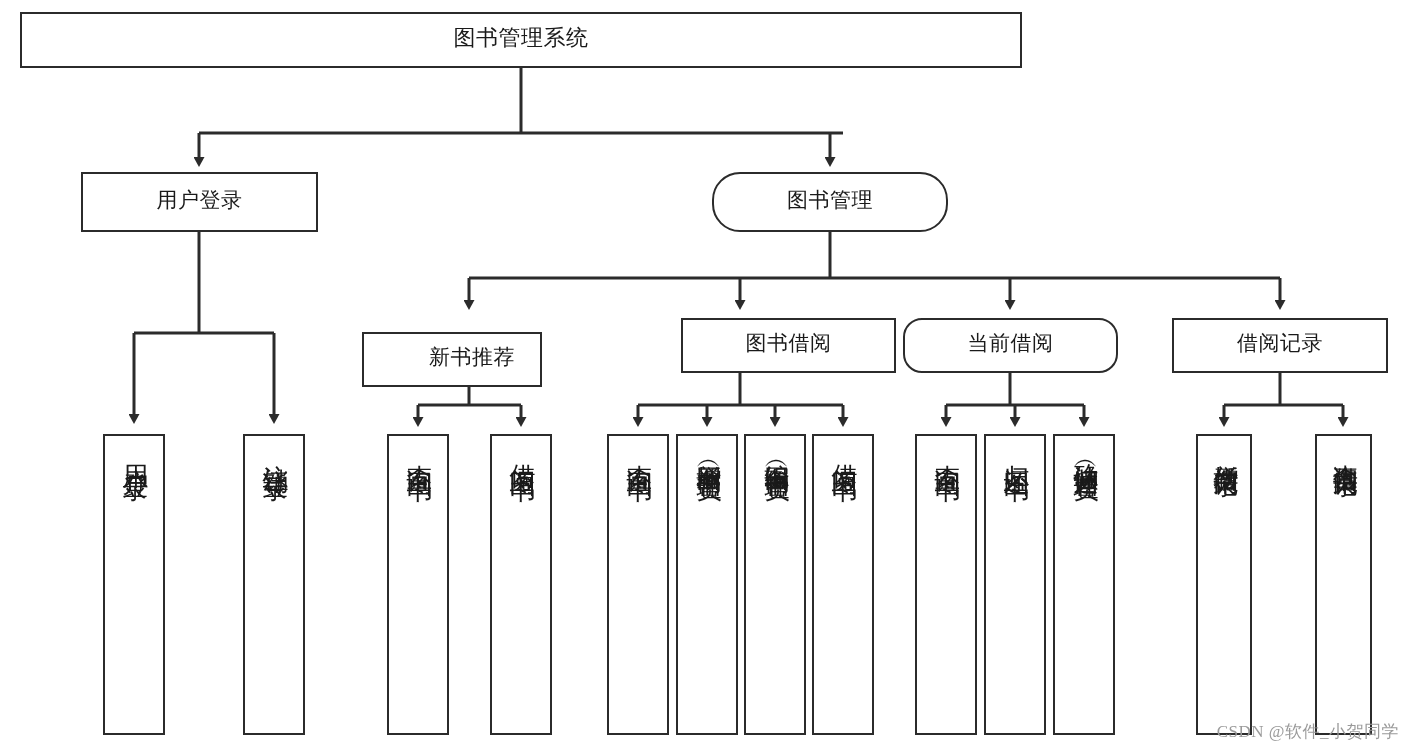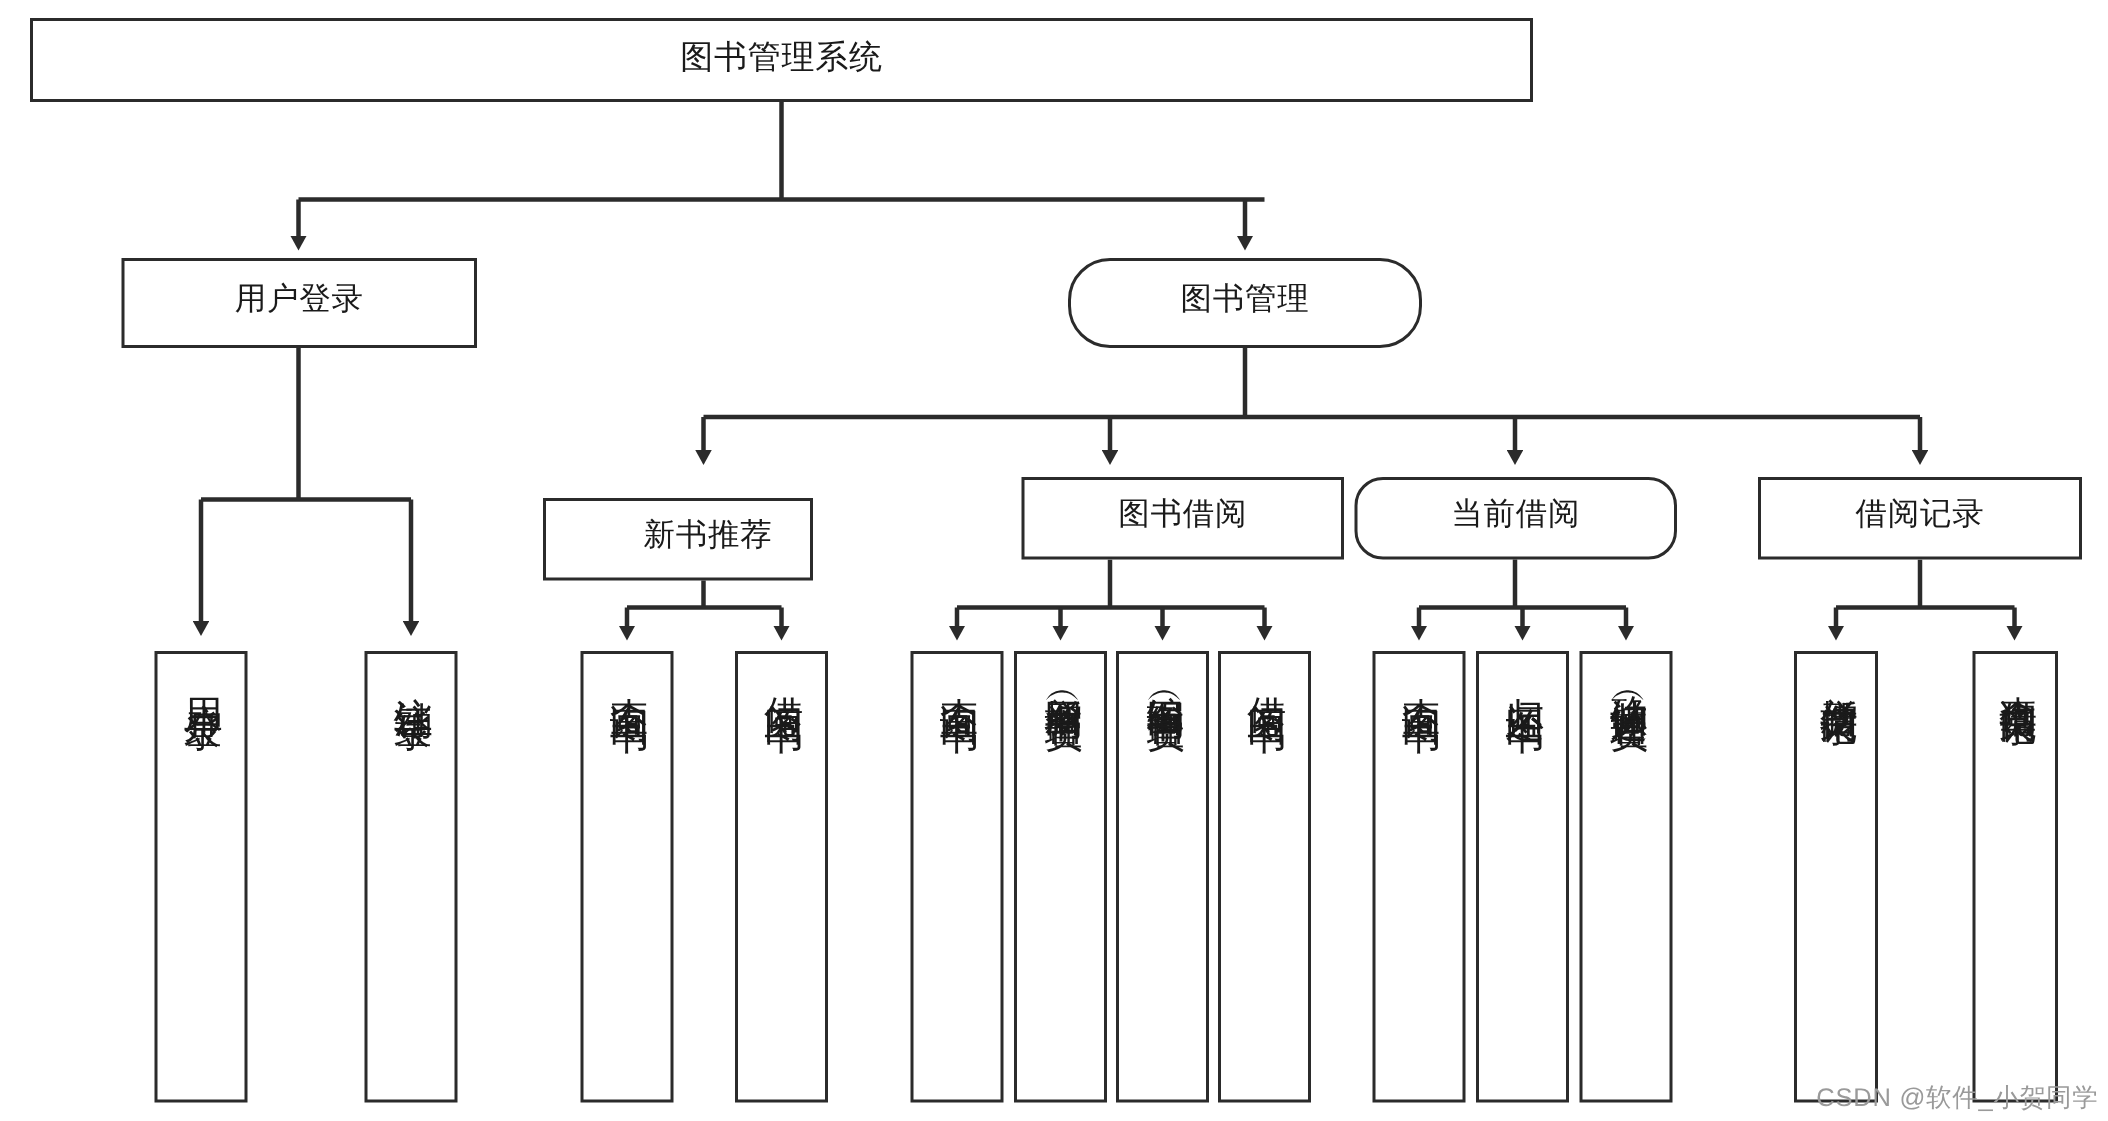--- a/index.html
+++ b/index.html
@@ -55,21 +55,21 @@
     letter-spacing:2px;
   }
   .watermark{
     position:absolute;
     right:6px;
     bottom:4px;
     font-size:17px;
     color:#9a9a9a;
     letter-spacing:0.5px;
     white-space:nowrap;
-    font-family:Liberation Sans, sans-serif;
+    font-family:Liberation Serif, serif;
   }
   svg.connectors{
     position:absolute;left:0;top:0;width:1405px;height:747px;
     pointer-events:none;
   }
 </style>
 </head>
 <body>
 
 <div id="diagram">

